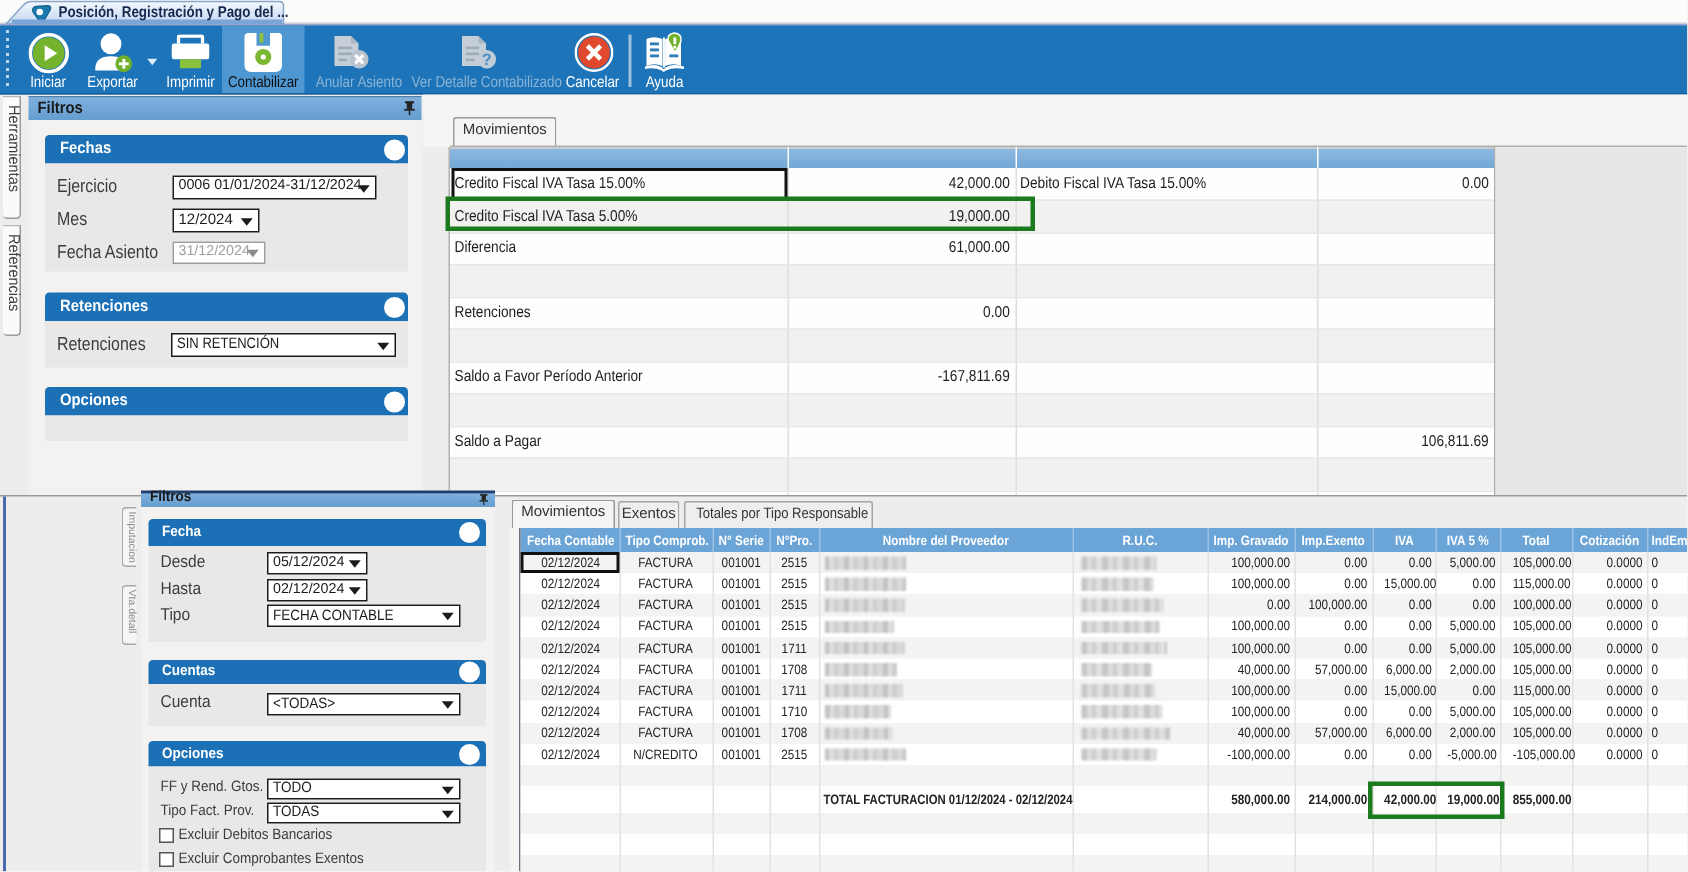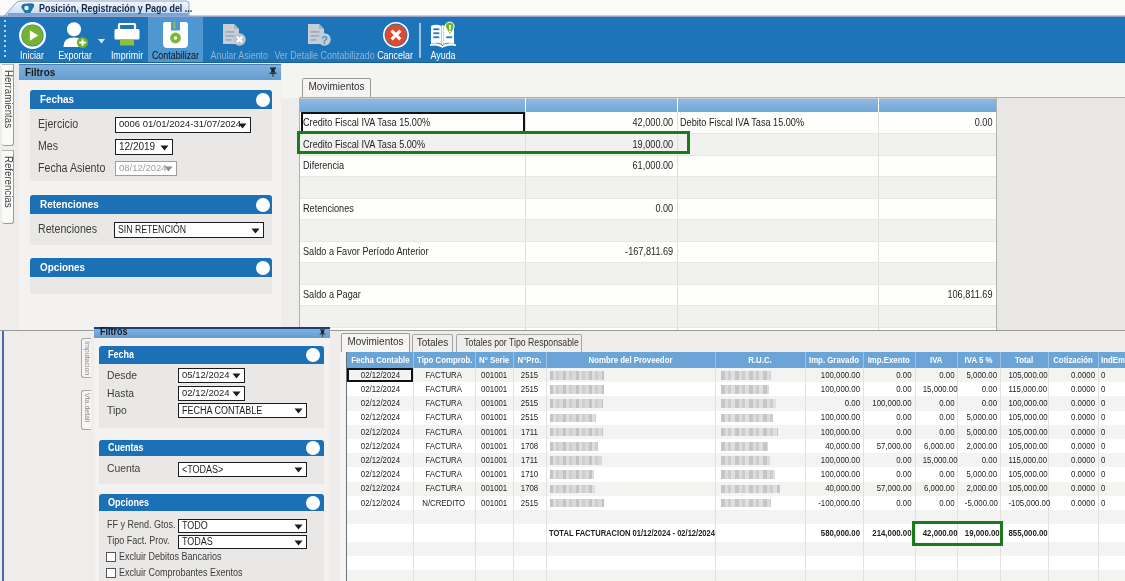--- a/index.html
+++ b/index.html
@@ -112,33 +112,33 @@
 <rect x="2.2" y="1.6" width="3.6" height="4" fill="#222"></rect>
 <rect x="0.5" y="5.6" width="7" height="1.2" fill="#222"></rect>
 <rect x="3.5" y="6.8" width="1" height="3" fill="#222"></rect>
 </svg>
 <div class="abs" style="left:30px;top:90px;width:242px;height:19px;background:#1b70b6;border-radius:3px 3px 0 0;"></div>
 <div class="lbl" style="left:40px;top:93.0px;font-size:11px;color:#fff;font-weight:700;transform:scaleX(0.9);transform-origin:0 50%;">Fechas</div>
 <div class="abs" style="left:255.5px;top:92.5px;width:14px;height:14px;background:#fff;border-radius:50%;"></div>
 <div class="abs" style="left:30px;top:109px;width:242px;height:72px;background:#e9e8e6;"></div>
 <div class="lbl" style="left:38px;top:117px;font-size:12.5px;color:#3c3c3c;font-weight:400;transform:scaleX(0.85);transform-origin:0 50%;">Ejercicio</div>
 <div class="abs" style="left:115px;top:117px;width:136px;height:16px;background:#fff;border:1.5px solid #1c1c1c;"></div>
-<div class="lbl" style="left:119px;top:119.0px;font-size:9.5px;color:#1c1c1c;font-weight:400;">0006 01/01/2024-31/07/2024</div>
+<div class="lbl" style="left:119px;top:119.0px;font-size:9.5px;color:#1c1c1c;font-weight:400;">0006 01/01/2024-31/12/2024</div>
 <svg class="abs" style="left:238px;top:122.5px;" width="9" height="6" viewBox="0 0 9 6">
       <path d="M0.5 0.5 L8.5 0.5 L4.5 5.5 Z" fill="#1c1c1c"></path>
     </svg>
 <div class="lbl" style="left:38px;top:139px;font-size:12.5px;color:#3c3c3c;font-weight:400;transform:scaleX(0.85);transform-origin:0 50%;">Mes</div>
 <div class="abs" style="left:115px;top:139px;width:58px;height:16px;background:#fff;border:1.5px solid #1c1c1c;"></div>
-<div class="lbl" style="left:119px;top:141.0px;font-size:10px;color:#1c1c1c;font-weight:400;">12/2019</div>
+<div class="lbl" style="left:119px;top:141.0px;font-size:10px;color:#1c1c1c;font-weight:400;">12/2024</div>
 <svg class="abs" style="left:160px;top:144.5px;" width="9" height="6" viewBox="0 0 9 6">
       <path d="M0.5 0.5 L8.5 0.5 L4.5 5.5 Z" fill="#1c1c1c"></path>
     </svg>
 <div class="lbl" style="left:38px;top:161px;font-size:12.5px;color:#3c3c3c;font-weight:400;transform:scaleX(0.85);transform-origin:0 50%;">Fecha Asiento</div>
 <div class="abs" style="left:115px;top:161px;width:62px;height:15px;background:#fff;border:1.5px solid #9d9d9d;"></div>
-<div class="lbl" style="left:119px;top:162.5px;font-size:9.5px;color:#a0a0a0;font-weight:400;">08/12/2024</div>
+<div class="lbl" style="left:119px;top:162.5px;font-size:9.5px;color:#a0a0a0;font-weight:400;">31/12/2024</div>
 <svg class="abs" style="left:164px;top:166.0px;" width="9" height="6" viewBox="0 0 9 6">
       <path d="M0.5 0.5 L8.5 0.5 L4.5 5.5 Z" fill="#8c8c8c"></path>
     </svg>
 <div class="abs" style="left:30px;top:195px;width:242px;height:19px;background:#1b70b6;border-radius:3px 3px 0 0;"></div>
 <div class="lbl" style="left:40px;top:198.0px;font-size:11px;color:#fff;font-weight:700;transform:scaleX(0.9);transform-origin:0 50%;">Retenciones</div>
 <div class="abs" style="left:255.5px;top:197.5px;width:14px;height:14px;background:#fff;border-radius:50%;"></div>
 <div class="abs" style="left:30px;top:214px;width:242px;height:31px;background:#e9e8e6;"></div>
 <div class="lbl" style="left:38px;top:222px;font-size:12.5px;color:#3c3c3c;font-weight:400;transform:scaleX(0.85);transform-origin:0 50%;">Retenciones</div>
 <div class="abs" style="left:114px;top:222px;width:150px;height:16px;background:#fff;border:1.5px solid #1c1c1c;"></div>
 <div class="lbl" style="left:118px;top:224.0px;font-size:10px;color:#1c1c1c;font-weight:400;transform:scaleX(0.87);transform-origin:0 50%;">SIN RETENCIÓN</div>
@@ -263,21 +263,21 @@
 <svg class="abs" style="left:294px;top:539.5px;" width="9" height="6" viewBox="0 0 9 6">
       <path d="M0.5 0.5 L8.5 0.5 L4.5 5.5 Z" fill="#1c1c1c"></path>
     </svg>
 <div class="abs" style="left:106px;top:552px;width:10px;height:10px;background:#fff;border:1.2px solid #555;"></div>
 <div class="lbl" style="left:119px;top:551px;font-size:10px;color:#3c3c3c;font-weight:400;transform:scaleX(0.9);transform-origin:0 50%;">Excluir Debitos Bancarios</div>
 <div class="abs" style="left:106px;top:568px;width:10px;height:10px;background:#fff;border:1.2px solid #555;"></div>
 <div class="lbl" style="left:119px;top:567px;font-size:10px;color:#3c3c3c;font-weight:400;transform:scaleX(0.9);transform-origin:0 50%;">Excluir Comprobantes Exentos</div>
 <div class="abs" style="left:341px;top:333px;width:69px;height:19px;background:#f6f5f4;border:1px solid #999;border-bottom:none;border-radius:2px 2px 0 0;"></div>
 <div class="lbl" style="left:341px;top:336px;font-size:10px;color:#333;font-weight:400;width:69px;text-align:center;">Movimientos</div>
 <div class="abs" style="left:412px;top:334px;width:41px;height:18px;background:#efeeec;border:1px solid #a5a5a5;border-bottom:none;border-radius:2px 2px 0 0;"></div>
-<div class="lbl" style="left:412px;top:337px;font-size:10px;color:#333;font-weight:400;width:41px;text-align:center;">Totales</div>
+<div class="lbl" style="left:412px;top:337px;font-size:10px;color:#333;font-weight:400;width:41px;text-align:center;">Exentos</div>
 <div class="abs" style="left:456px;top:334px;width:126px;height:18px;background:#efeeec;border:1px solid #a5a5a5;border-bottom:none;border-radius:2px 2px 0 0;"></div>
 <div class="lbl" style="left:456px;top:337px;font-size:10px;color:#333;font-weight:400;width:126px;text-align:center;transform:scaleX(0.87);transform-origin:50% 50%;">Totales por Tipo Responsable</div>
 <div class="abs" style="left:346.5px;top:352px;width:778.5px;height:16px;background:#6ba4d6;"></div>
 <div class="abs" style="left:345.5px;top:352px;width:1px;height:229px;background:#68717a;"></div>
 <div class="abs" style="left:340px;top:352px;width:5.5px;height:229px;background:#f5f4f3;"></div>
 <div class="lbl" style="left:346.5px;top:355px;font-size:9px;color:#fff;font-weight:700;width:66.80000000000001px;text-align:center;transform:scaleX(0.87);transform-origin:50% 50%;">Fecha Contable</div>
 <div class="lbl" style="left:413.3px;top:355px;font-size:9px;color:#fff;font-weight:700;width:61.39999999999998px;text-align:center;transform:scaleX(0.87);transform-origin:50% 50%;">Tipo Comprob.</div>
 <div class="abs" style="left:413.3px;top:352px;width:1px;height:16px;background:#9cc0e2;"></div>
 <div class="lbl" style="left:474.7px;top:355px;font-size:9px;color:#fff;font-weight:700;width:38.30000000000001px;text-align:center;transform:scaleX(0.87);transform-origin:50% 50%;">N° Serie</div>
 <div class="abs" style="left:474.7px;top:352px;width:1px;height:16px;background:#9cc0e2;"></div>

